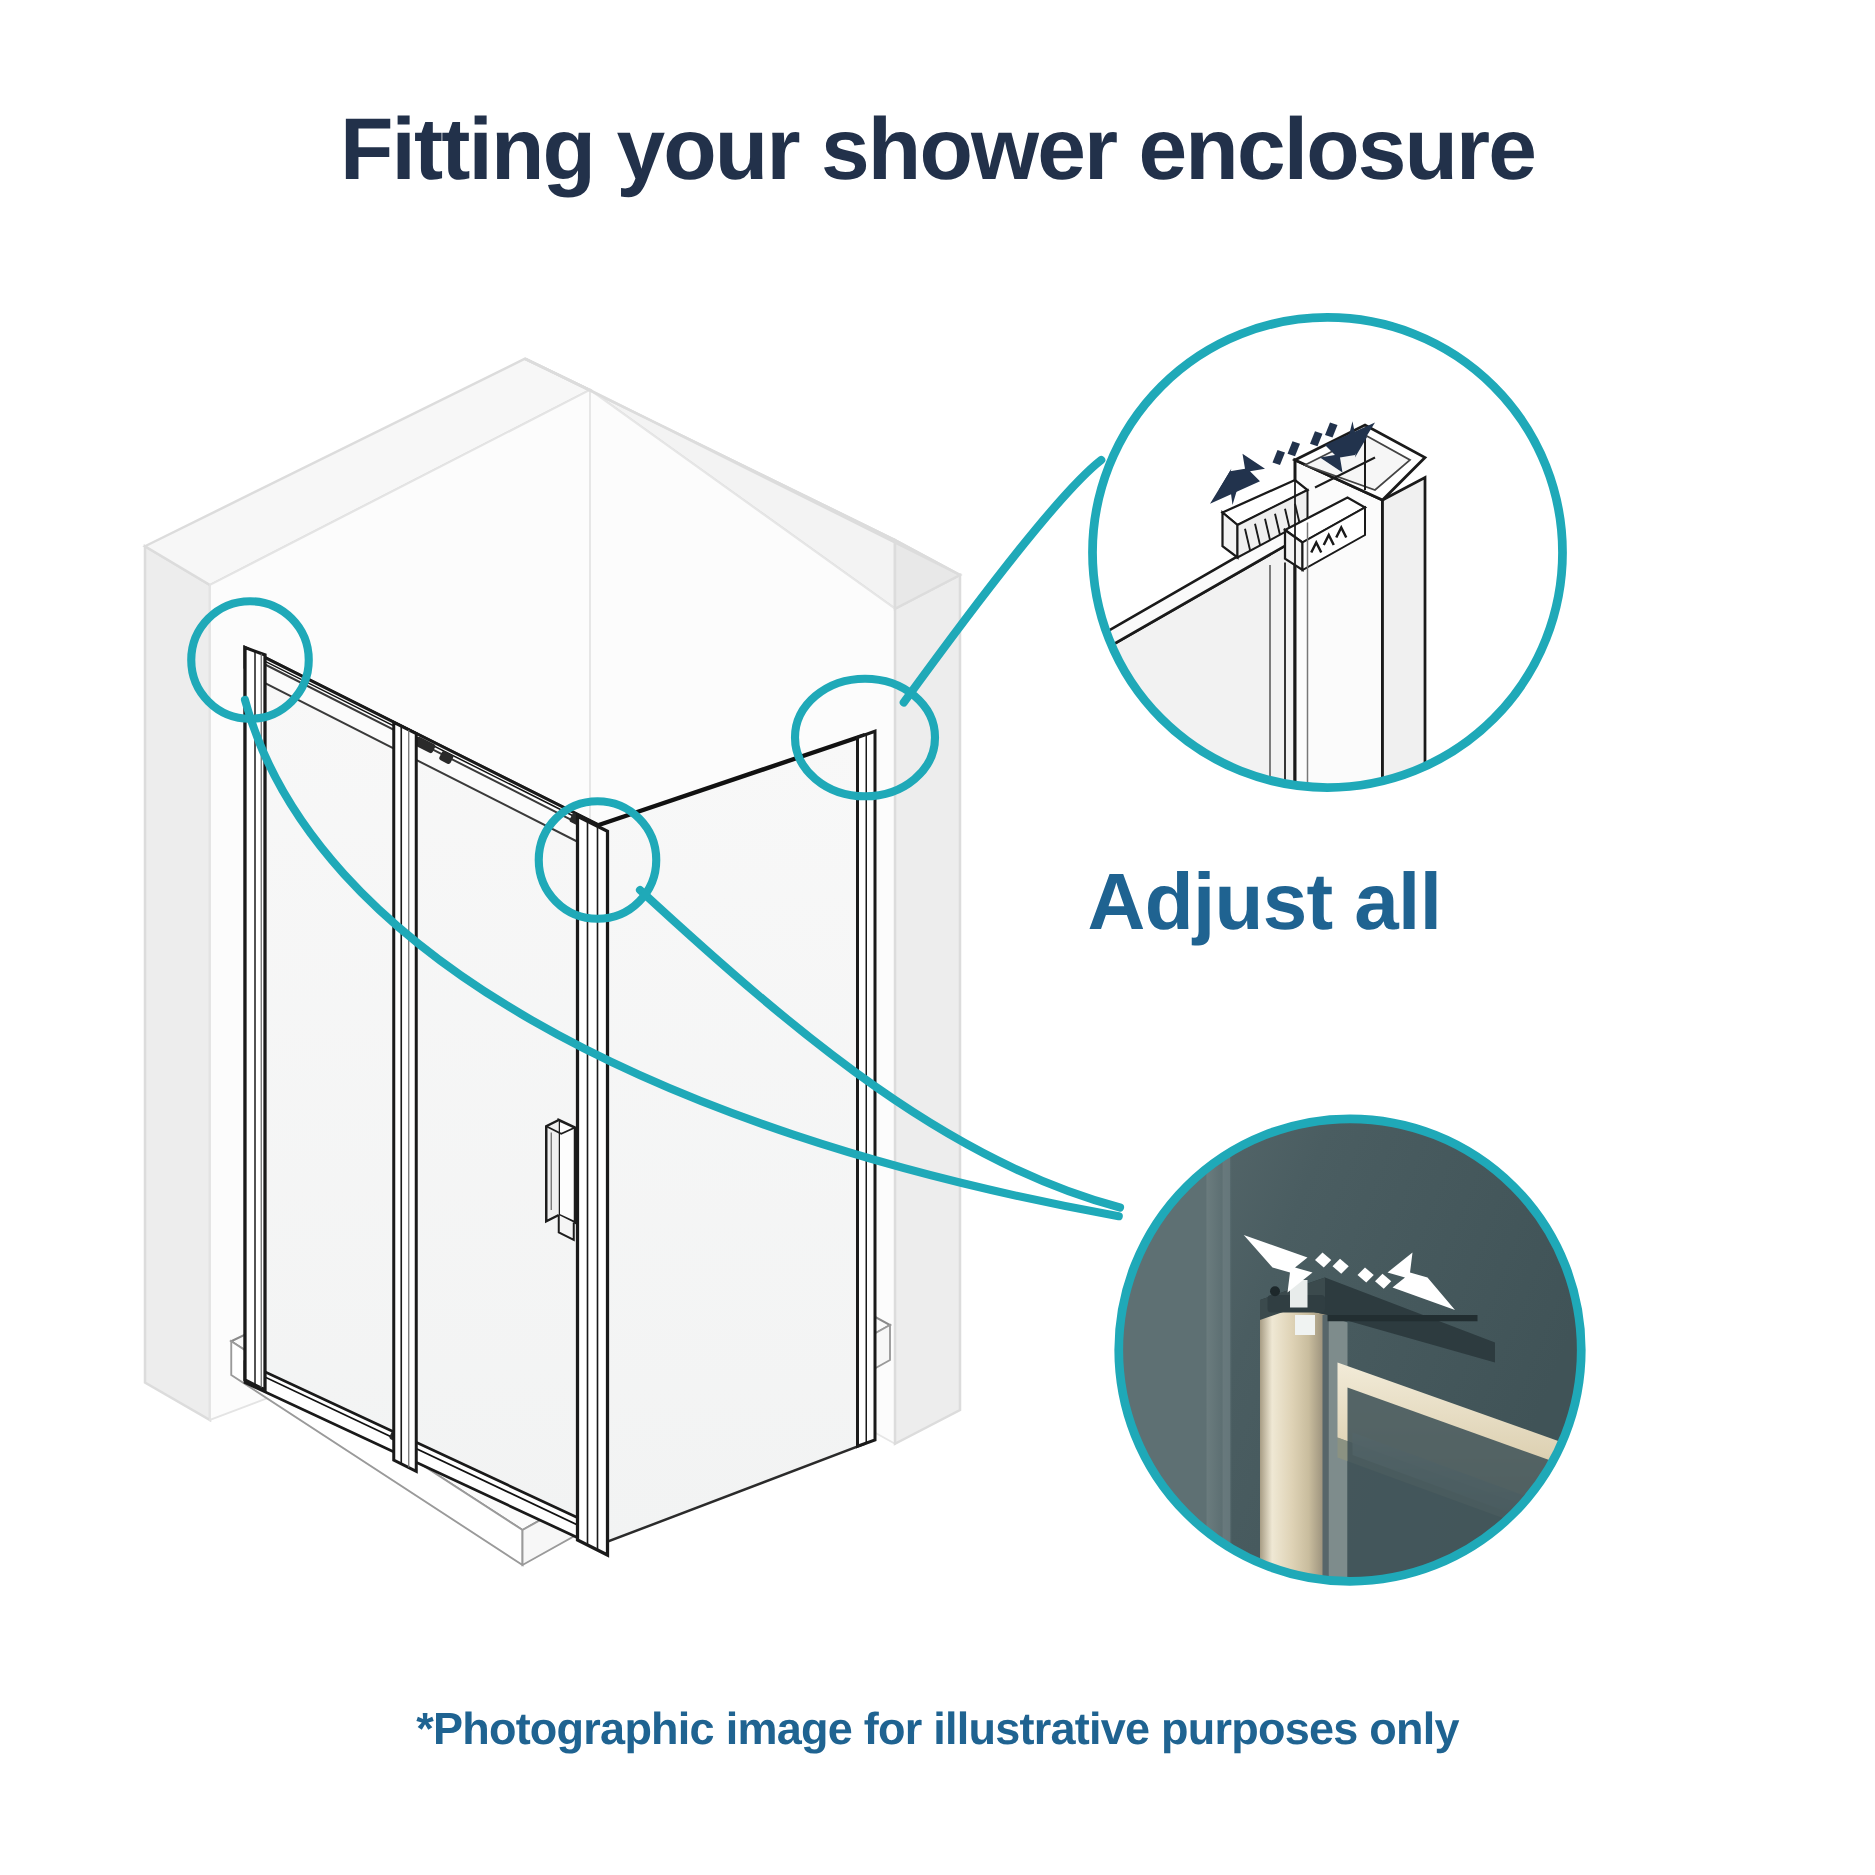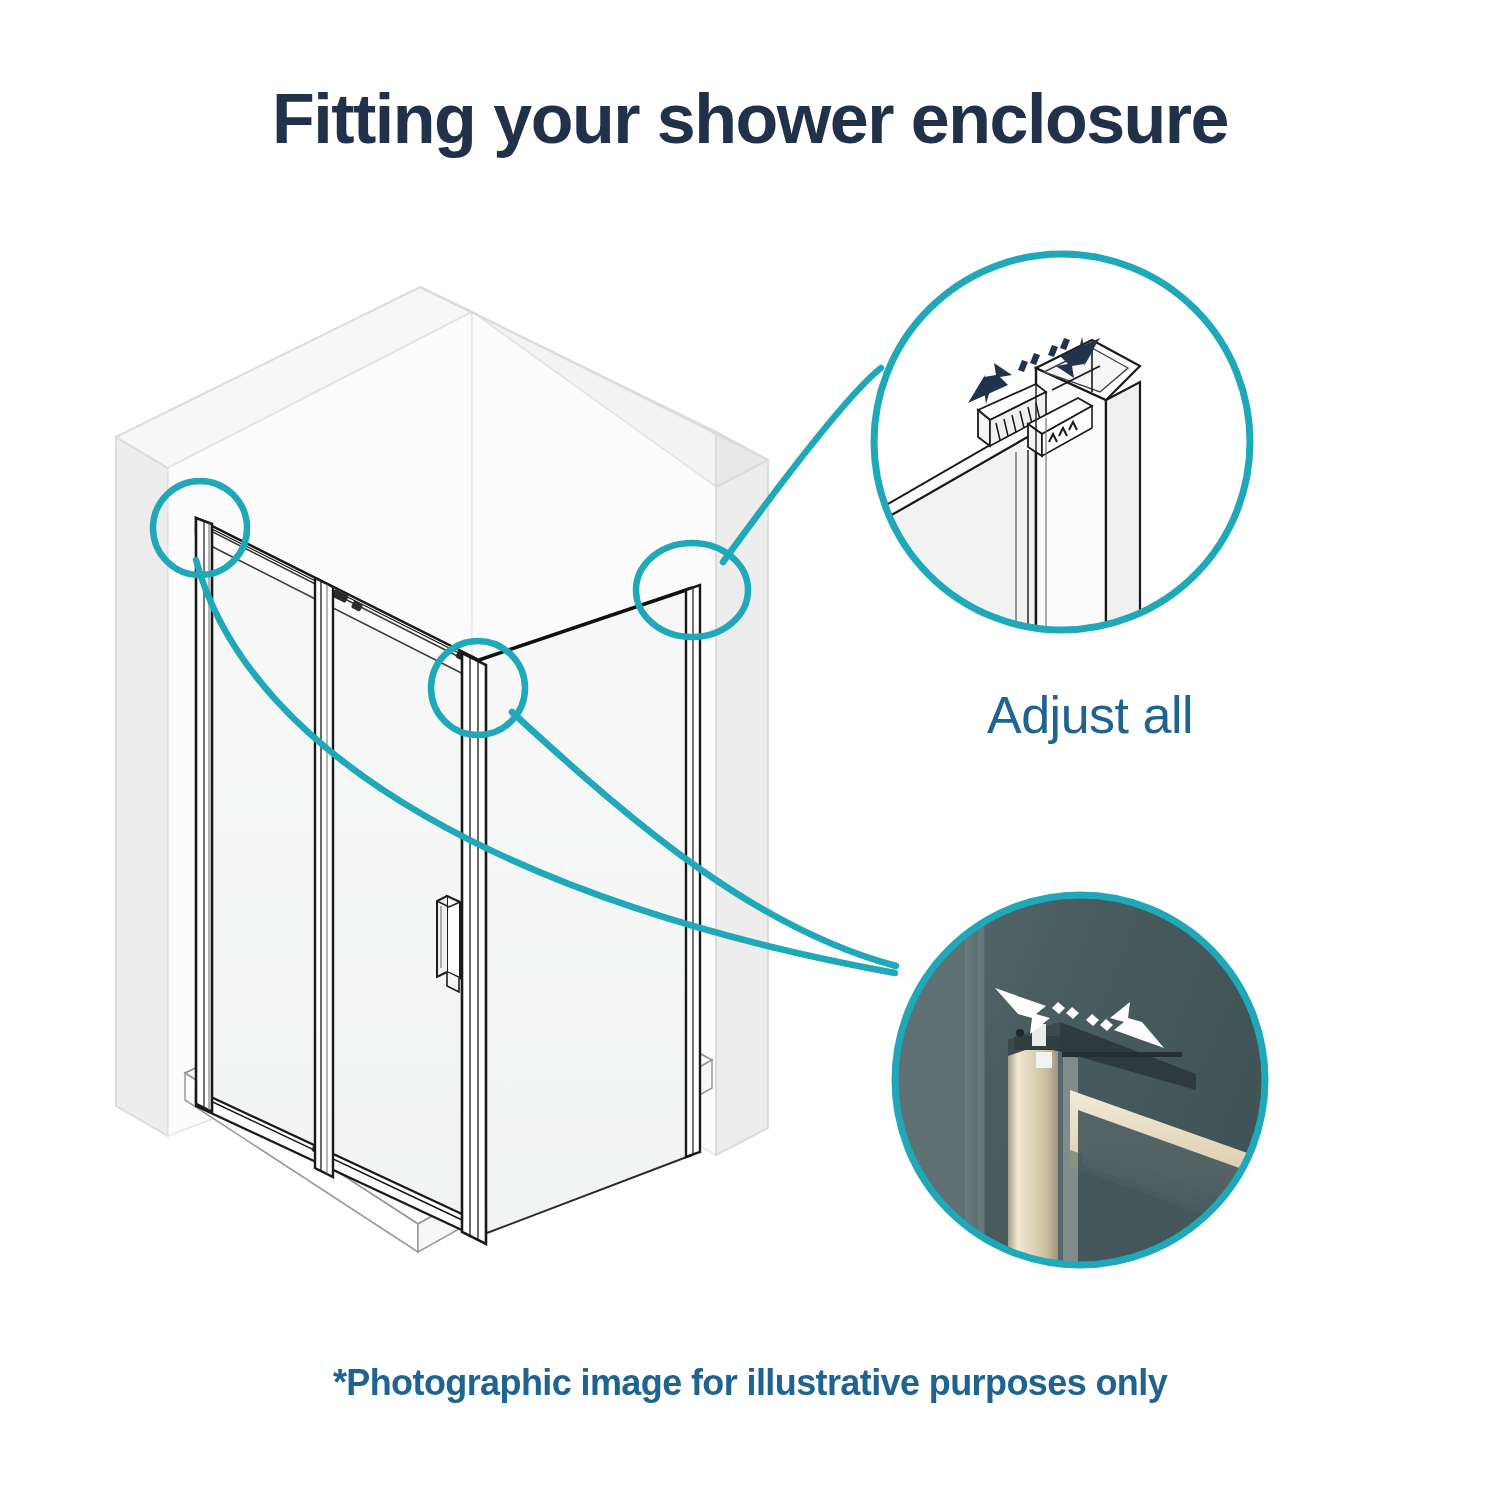--- a/index.html
+++ b/index.html
@@ -21,23 +21,23 @@
     font-weight:bold;
     letter-spacing:-1.5px;
     color:#22314a;
     line-height:1.0;
   }
 
   
   .callout{
     position:absolute;
     left:870px;top:686px;width:440px;
-    text-align:center;
-    font-size:52px;
-    font-weight:normal;
+    text-align:left;
+    font-size:64px;
+    font-weight:bold;
     letter-spacing:-0.5px;
     line-height:1.12;
     color:#1f6391;
   }
 
   
   .footnote{
     position:absolute;
     left:0;top:1362px;width:1500px;
     text-align:center;

